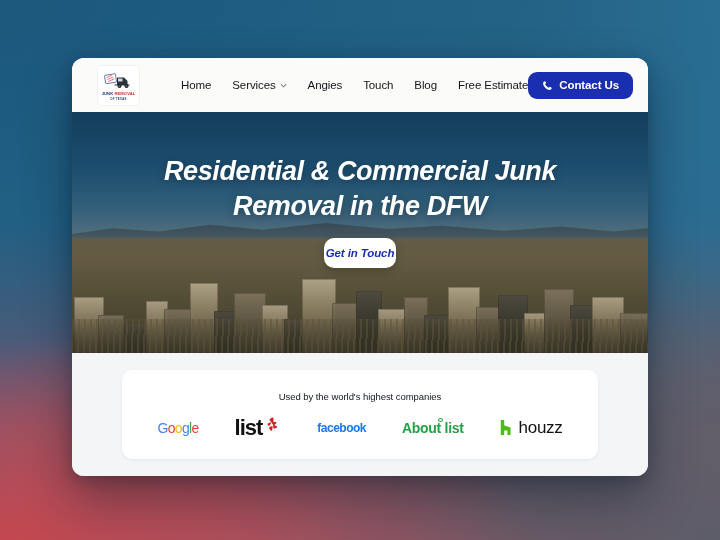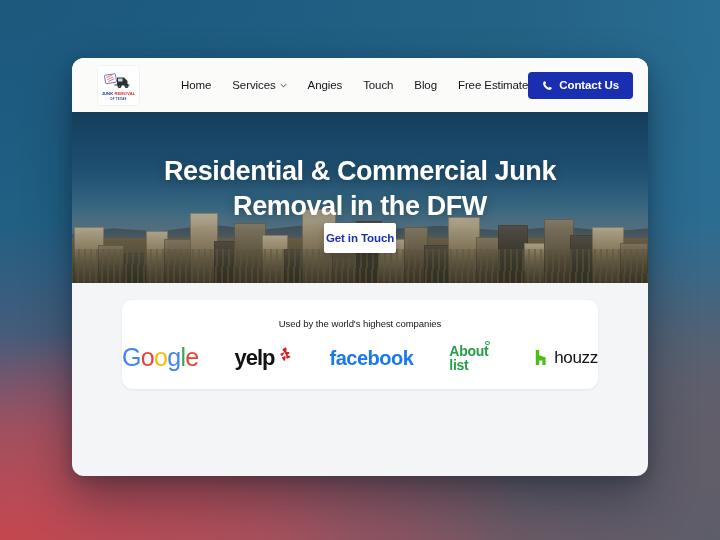--- a/index.html
+++ b/index.html
@@ -55,31 +55,32 @@
   .logo-t2 { font-size:2.8px; color:#1b3a8c; letter-spacing:0.3px; line-height:1; margin-top:1.5px; font-weight:bold; }
 
   .nav-links { display:flex; align-items:center; gap:21px; margin-left:42px; }
   .nav-link {
     font-size:11.5px; color:#13161a; font-weight:500; white-space:nowrap;
     display:flex; align-items:center; gap:4px; cursor:pointer; letter-spacing:-0.1px;
   }
   .chev { width:7px; height:7px; display:block; }
   .spacer { flex:1 1 auto; }
   .contact-btn {
-    background:#1a2fb0; color:#fff; border-radius:4px; height:27px;
+    background:#1a2fb0; color:#fff; border-radius:9px; height:27px;
     display:flex; align-items:center; gap:6px; padding:0 14px;
     font-size:11.5px; font-weight:bold; cursor:pointer; letter-spacing:-0.1px;
     white-space:nowrap;
   }
   .phone-ic { width:11px; height:11px; display:block; }
 
   
   .hero {
-    position:relative; height:171px; overflow:hidden;
+    position:relative; height:241px; overflow:hidden;
     background:linear-gradient(180deg,#1d5b82 0%,#2a6d92 26%,#4f6f7e 44%,#6c6351 56%,#7a6a4f 70%,#6f6346 86%,#5d5640 100%);
+    font-style:italic;
   }
   
   .sky { position:absolute; left:0; right:0; top:0; height:128px;
     background:linear-gradient(180deg,#1a5077 0%,#24628a 40%,#3f7796 72%,#6f8897 100%); }
   .hills { position:absolute; left:0; right:0; top:96px; height:42px;
     background:linear-gradient(180deg, rgba(52,62,72,0.78) 0%, rgba(66,72,74,0.55) 60%, rgba(90,88,76,0.2) 100%);
     clip-path:polygon(0% 62%,7% 48%,15% 56%,24% 40%,33% 52%,44% 36%,55% 50%,64% 42%,75% 54%,85% 44%,94% 56%,100% 48%,100% 100%,0% 100%);
   }
   .ground { position:absolute; left:0; right:0; top:126px; bottom:0;
     background:linear-gradient(180deg,#7c6e4e 0%,#6e6344 35%,#5e5639 70%,#4f4a32 100%); }
@@ -110,49 +111,49 @@
     font-size:27px; font-weight:bold; color:#fff; text-align:center;
     line-height:1.28; letter-spacing:-0.4px; max-width:420px;
     text-shadow:0 2px 10px rgba(0,0,0,0.30);
   }
   .hero-sub {
     margin-top:16px; font-size:8.2px; color:#eef3f6; text-align:center;
     line-height:1.55; max-width:330px; font-weight:500;
     text-shadow:0 1px 4px rgba(0,0,0,0.55);
   }
   .hero-cta {
-    background:#fff; color:#1a2fb0; border-radius:2px;
+    margin-top:15px; background:#fff; color:#1a2fb0; border-radius:10px;
     font-size:11.5px; font-weight:bold; padding:9px 2px; cursor:pointer;
     box-shadow:0 3px 10px rgba(0,0,0,0.22); letter-spacing:-0.1px;
   }
 
   
   .brands-wrap { background:#f4f5f6; height:123px; padding:17px 50px 0; }
   .brands-card {
     background:#fff; border-radius:11px; height:89px;
     display:flex; flex-direction:column; align-items:center; justify-content:center;
     box-shadow:0 1px 3px rgba(20,30,45,0.07);
   }
   .brands-title { font-size:9.5px; color:#10161c; font-weight:500; letter-spacing:-0.05px; }
   .brands-row { display:flex; align-items:center; justify-content:center;
     gap:36px; margin-top:15px; }
   .brand { display:flex; align-items:center; }
 
-  .g-logo { font-size:25px; font-weight:500; letter-spacing:-0.7px; line-height:1; }
+  .g-logo { font-size:14px; font-weight:500; letter-spacing:-0.7px; line-height:1; }
   .g-logo span:nth-child(1){color:#4285F4;}
   .g-logo span:nth-child(2){color:#EA4335;}
   .g-logo span:nth-child(3){color:#FBBC05;}
   .g-logo span:nth-child(4){color:#4285F4;}
   .g-logo span:nth-child(5){color:#34A853;}
   .g-logo span:nth-child(6){color:#EA4335;}
 
   .yelp-txt { font-size:22px; font-weight:bold; color:#111; letter-spacing:-1px; line-height:1; }
   .yelp-burst { width:17px; height:17px; margin-left:2px; margin-top:-6px; display:block; }
 
-  .fb-txt { font-size:20px; font-weight:600; color:#1877F2; letter-spacing:-0.5px; line-height:1; }
+  .fb-txt { font-size:12px; font-weight:600; color:#1877F2; letter-spacing:-0.5px; line-height:1; }
 
   .angie-txt { font-size:14px; font-weight:bold; color:#24A148; letter-spacing:-0.3px; line-height:1; position:relative; }
   .angie-dot { position:absolute; width:5px; height:4px; border:1px solid #24A148;
     border-radius:50%; top:-3px; left:36px; }
 
   .houzz-ic { width:15px; height:17px; display:block; margin-right:4px; }
   .houzz-txt { font-size:17px; color:#111; letter-spacing:-0.3px; line-height:1; }
 </style>
 </head>
 <body>
@@ -262,21 +263,21 @@
   <div class="brands-wrap">
     <div class="brands-card">
       <div class="brands-title">Used by the world's highest companies</div>
       <div class="brands-row">
 
         <div class="brand">
           <div class="g-logo"><span>G</span><span>o</span><span>o</span><span>g</span><span>l</span><span>e</span></div>
         </div>
 
         <div class="brand">
-          <span class="yelp-txt">yelp</span>
+          <span class="yelp-txt">list</span>
           <svg class="yelp-burst" viewBox="0 0 24 24">
             <g fill="#D32323">
               <path d="M11.6 2.2 C12.6 2.0 13.4 2.6 13.4 3.6 L13.4 9.6 C13.4 10.8 12.1 11.3 11.4 10.4 L8.1 6.0 C7.5 5.2 7.8 4.2 8.7 3.8 Z"></path>
               <path d="M6.6 12.0 C5.8 11.5 5.8 10.4 6.7 10.0 L10.0 8.7 C10.9 8.4 11.6 9.3 11.1 10.1 L9.1 12.9 C8.6 13.6 7.5 13.6 6.6 12.0 Z" transform="translate(-1.2,0.6)"></path>
               <path d="M13.0 12.4 C12.4 11.7 12.9 10.6 13.8 10.6 L18.2 10.6 C19.2 10.6 19.7 11.7 19.0 12.4 L16.2 14.7 C15.5 15.3 14.5 15.0 14.2 14.2 Z" transform="translate(-1.6,-2.0)"></path>
               <path d="M10.2 15.0 C11.1 14.6 12.0 15.3 11.8 16.2 L11.0 20.4 C10.8 21.4 9.6 21.7 9.0 20.9 L6.9 18.0 C6.4 17.2 6.8 16.2 7.7 16.0 Z" transform="translate(0.4,-0.4)"></path>
               <path d="M14.2 15.6 C14.0 14.7 14.9 13.9 15.8 14.3 L19.6 16.0 C20.5 16.4 20.5 17.6 19.6 18.0 L16.4 19.4 C15.6 19.8 14.7 19.2 14.6 18.4 Z" transform="translate(-1.4,-1.6)"></path>
             </g>
           </svg>
         </div>

